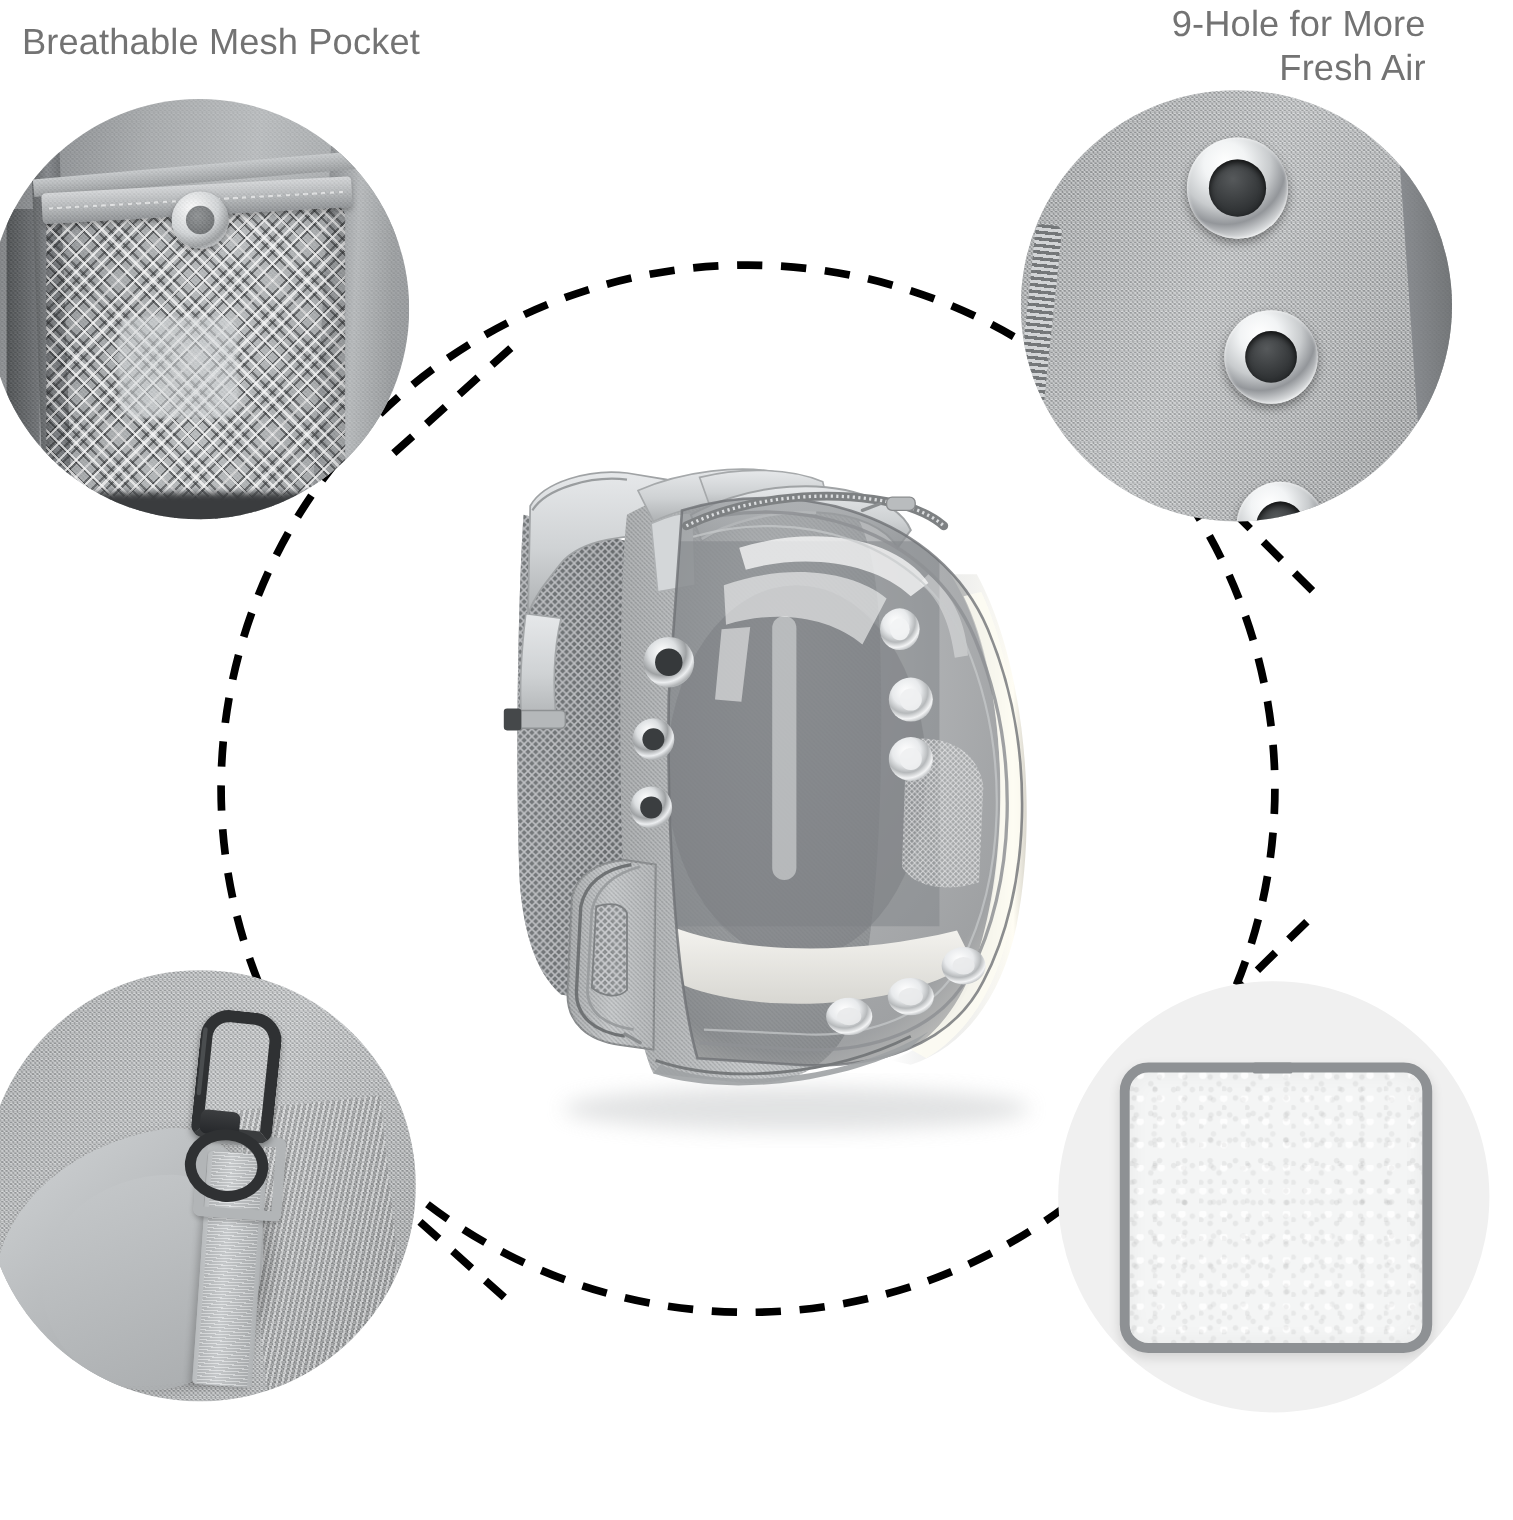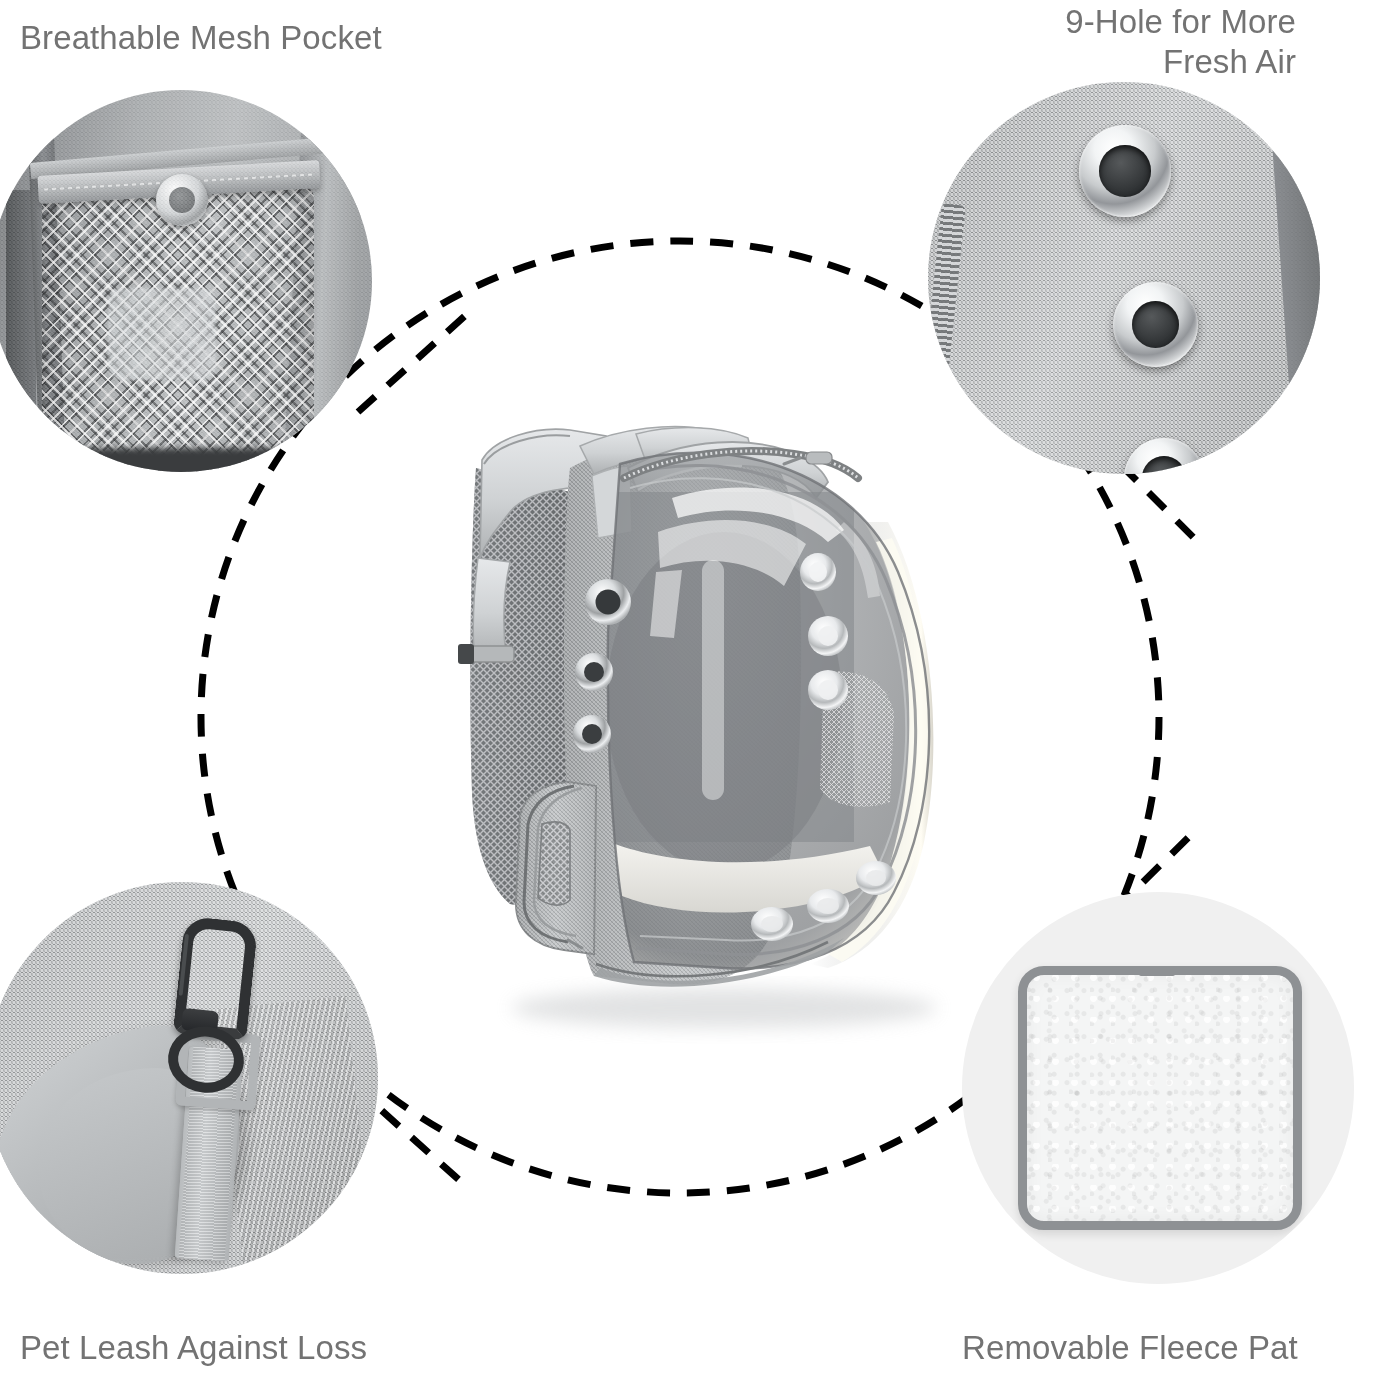--- a/index.html
+++ b/index.html
@@ -418,17 +418,15 @@
     <path d="M170 604 C232 624 330 616 404 580 L420 566
              C346 610 236 620 176 596 Z" fill="#9fa2a4" opacity=".9"></path>
     <path d="M172 592 C236 614 332 606 404 570" fill="none" stroke="#76797b" stroke-width="2.6"></path>
   </svg>
 
   <div class="label" id="lbl-mesh">Breathable Mesh Pocket</div>
 
   <div class="label" id="lbl-air">9-Hole for More
 Fresh Air</div>
 
-  <div class="label" id="lbl-leash">Pet Leash Against Loss</div>
-
-  <div class="label" id="lbl-fleece">Removable Fleece Pat</div>
+
 
 </div>
 
 </body></html>

